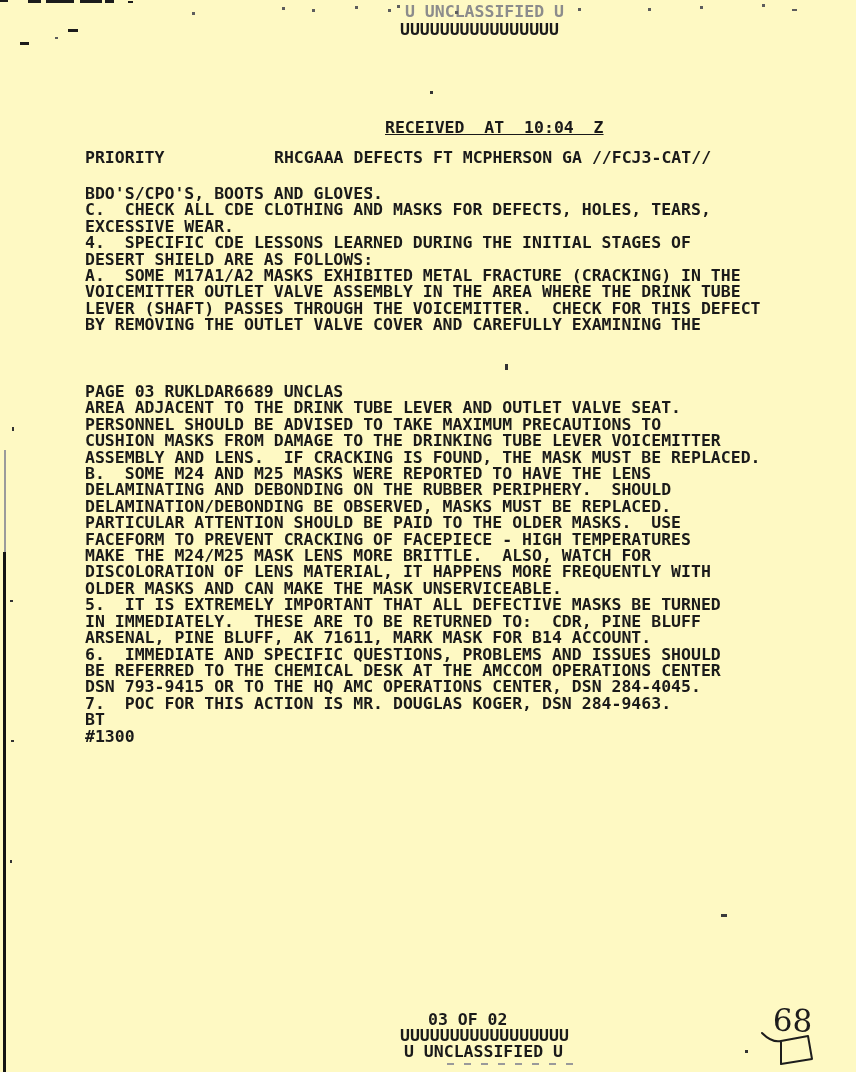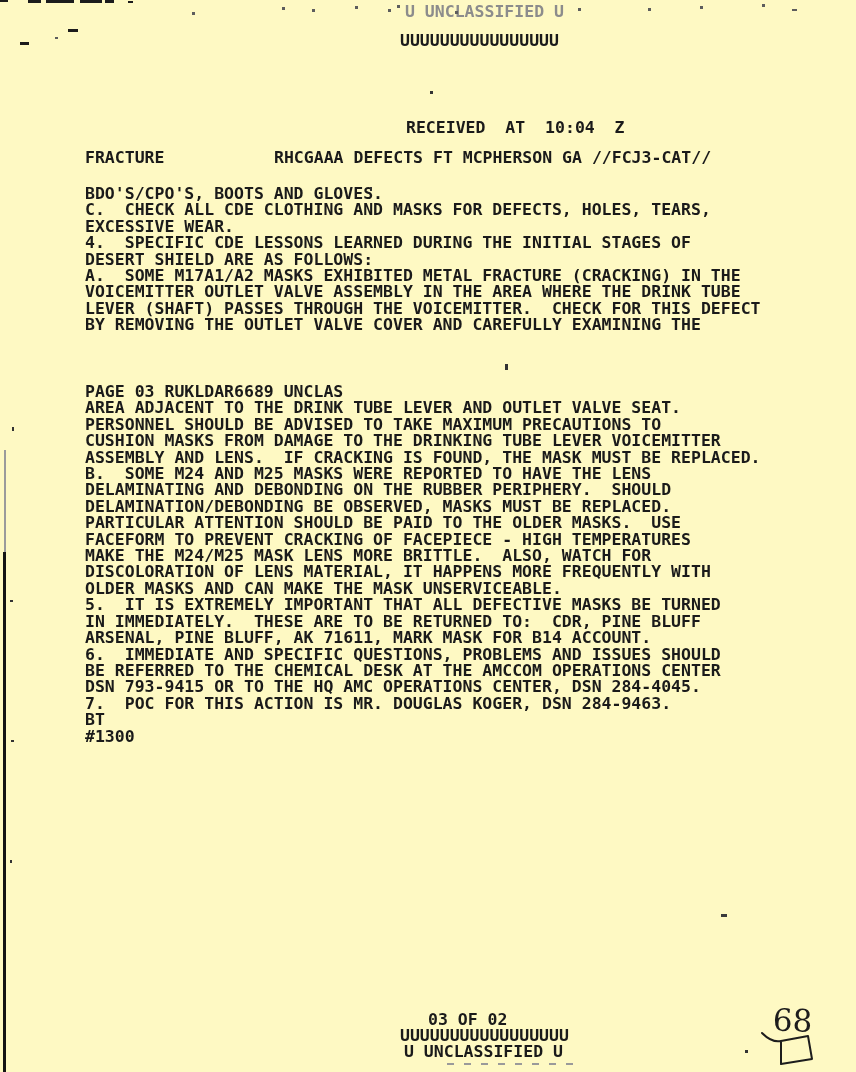--- a/index.html
+++ b/index.html
@@ -17,26 +17,26 @@
   .vline{position:absolute;}
   .fdash{position:absolute;background:#9a9a9a;width:7px;height:2px;}
   svg text{font-family:"DejaVu Serif","Liberation Serif",serif;font-weight:normal;}
 </style>
 </head>
 <body>
 
 <div class="page">
 
   <div class="mono hdr faded" style="left:405px;top:3px;">U UNCLASSIFIED U</div>
-  <div class="mono hdr" style="left:400px;top:32px;">UUUUUUUUUUUUUUUU</div>
+  <div class="mono hdr" style="left:400px;top:21px;">UUUUUUUUUUUUUUUU</div>
 
-  <div class="mono" style="left:406px;top:120px;">RECEIVED  AT  10:04  Z</div>
+  <div class="mono" style="left:385px;top:120px;text-decoration:underline;">RECEIVED  AT  10:04  Z</div>
 
   <div>
-    <span class="mono" style="left:85px;top:150px;">FRACTURE</span>
+    <span class="mono" style="left:85px;top:150px;">PRIORITY</span>
     <span class="mono" style="left:274px;top:150px;">RHCGAAA DEFECTS FT MCPHERSON GA //FCJ3-CAT//</span>
   </div>
 
   <div class="mono" style="left:85px;top:186px;"><div class="tline">BDO'S/CPO'S, BOOTS AND GLOVES.</div><div class="tline">C.  CHECK ALL CDE CLOTHING AND MASKS FOR DEFECTS, HOLES, TEARS,</div><div class="tline">EXCESSIVE WEAR.</div><div class="tline">4.  SPECIFIC CDE LESSONS LEARNED DURING THE INITIAL STAGES OF</div><div class="tline">DESERT SHIELD ARE AS FOLLOWS:</div><div class="tline">A.  SOME M17A1/A2 MASKS EXHIBITED METAL FRACTURE (CRACKING) IN THE</div><div class="tline">VOICEMITTER OUTLET VALVE ASSEMBLY IN THE AREA WHERE THE DRINK TUBE</div><div class="tline">LEVER (SHAFT) PASSES THROUGH THE VOICEMITTER.  CHECK FOR THIS DEFECT</div><div class="tline">BY REMOVING THE OUTLET VALVE COVER AND CAREFULLY EXAMINING THE</div></div>
 
   <div class="mono" style="left:85px;top:384px;"><div class="tline">PAGE 03 RUKLDAR6689 UNCLAS</div><div class="tline">AREA ADJACENT TO THE DRINK TUBE LEVER AND OUTLET VALVE SEAT.</div><div class="tline">PERSONNEL SHOULD BE ADVISED TO TAKE MAXIMUM PRECAUTIONS TO</div><div class="tline">CUSHION MASKS FROM DAMAGE TO THE DRINKING TUBE LEVER VOICEMITTER</div><div class="tline">ASSEMBLY AND LENS.  IF CRACKING IS FOUND, THE MASK MUST BE REPLACED.</div><div class="tline">B.  SOME M24 AND M25 MASKS WERE REPORTED TO HAVE THE LENS</div><div class="tline">DELAMINATING AND DEBONDING ON THE RUBBER PERIPHERY.  SHOULD</div><div class="tline">DELAMINATION/DEBONDING BE OBSERVED, MASKS MUST BE REPLACED.</div><div class="tline">PARTICULAR ATTENTION SHOULD BE PAID TO THE OLDER MASKS.  USE</div><div class="tline">FACEFORM TO PREVENT CRACKING OF FACEPIECE - HIGH TEMPERATURES</div><div class="tline">MAKE THE M24/M25 MASK LENS MORE BRITTLE.  ALSO, WATCH FOR</div><div class="tline">DISCOLORATION OF LENS MATERIAL, IT HAPPENS MORE FREQUENTLY WITH</div><div class="tline">OLDER MASKS AND CAN MAKE THE MASK UNSERVICEABLE.</div><div class="tline">5.  IT IS EXTREMELY IMPORTANT THAT ALL DEFECTIVE MASKS BE TURNED</div><div class="tline">IN IMMEDIATELY.  THESE ARE TO BE RETURNED TO:  CDR, PINE BLUFF</div><div class="tline">ARSENAL, PINE BLUFF, AK 71611, MARK MASK FOR B14 ACCOUNT.</div><div class="tline">6.  IMMEDIATE AND SPECIFIC QUESTIONS, PROBLEMS AND ISSUES SHOULD</div><div class="tline">BE REFERRED TO THE CHEMICAL DESK AT THE AMCCOM OPERATIONS CENTER</div><div class="tline">DSN 793-9415 OR TO THE HQ AMC OPERATIONS CENTER, DSN 284-4045.</div><div class="tline">7.  POC FOR THIS ACTION IS MR. DOUGLAS KOGER, DSN 284-9463.</div><div class="tline">BT</div><div class="tline">#1300</div></div>
 
   <div class="mono" style="left:428px;top:1012px;">03 OF 02</div>
   <div class="mono" style="left:400px;top:1028px;">UUUUUUUUUUUUUUUUU</div>
   <div class="mono" style="left:404px;top:1044px;">U UNCLASSIFIED U</div>

